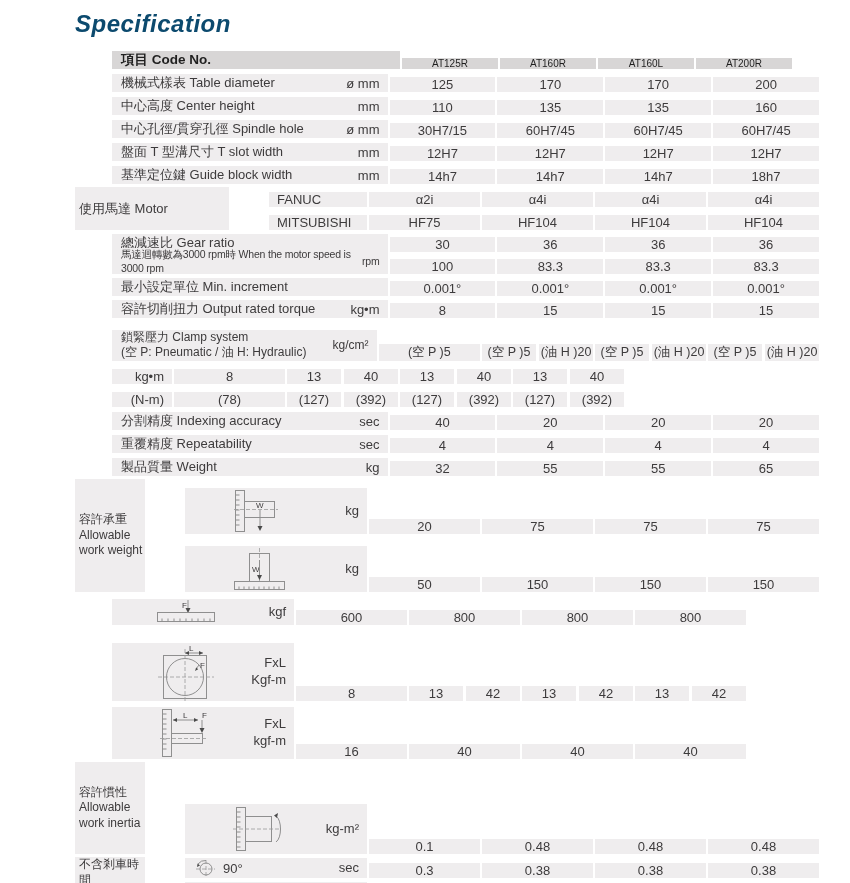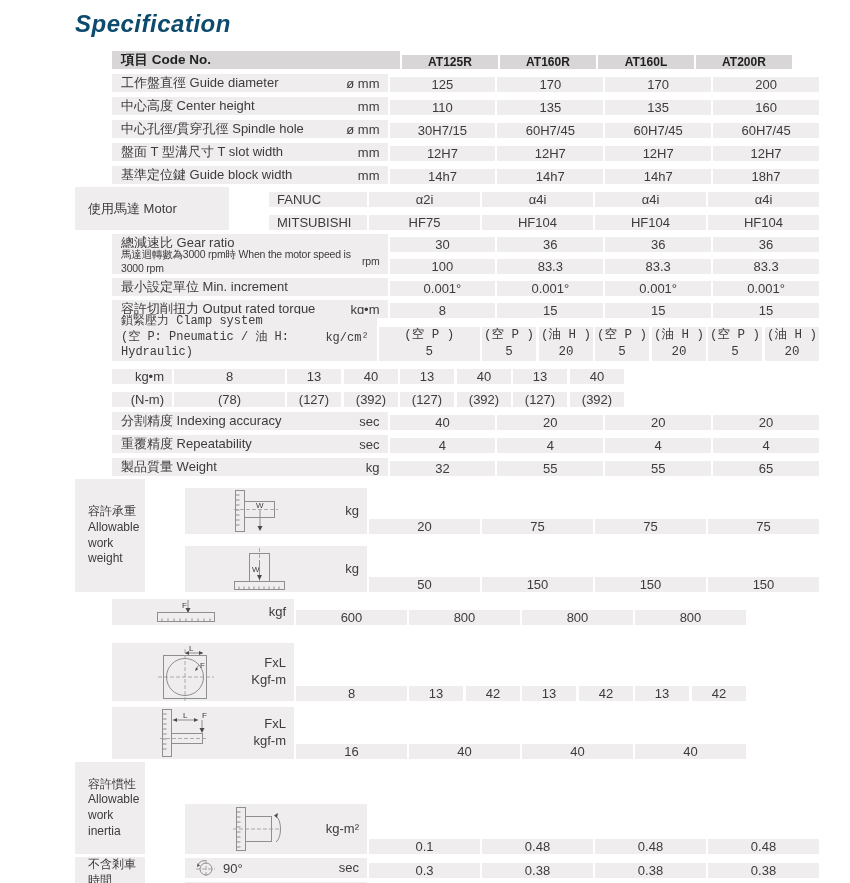--- a/index.html
+++ b/index.html
@@ -16,43 +16,43 @@
 
   .tbl { width: 744px; font-size: 13px; }
   .r, .r0 { display: flex; gap: 2px; align-items: flex-end; padding-left: 37px; }
   .r { margin-top: 3px; }
   .sec { display: flex; gap: 3px; margin-top: 3px; align-items: stretch; }
   .col { display: flex; flex-direction: column; gap: 3px; flex: 1; }
 
   .c { background: #efedee; display: flex; align-items: center; }
   .hrow .c { background: #d8d6d6; }
 
-  .h21 { height: 21px; } .h20 { height: 20px; } .h19 { height: 19px; } .h40 { height: 40px; font-family: Liberation Mono, monospace; }
+  .h21 { height: 21px; } .h20 { height: 20px; } .h19 { height: 19px; } .h40 { height: 40px; }
   .rh20 { height: 20px; } .rh55 { height: 55px; } .rh30 { height: 30px; }
   .rh73 { height: 73px; } .rh64 { height: 56px; margin-top: 36px; } .rh21 { height: 21px; }
 
   .c-label { width: 288px; justify-content: space-between; padding: 0 8px 0 9px; }
   .c-val { width: 111px; justify-content: center; }
   .half { width: 54px; justify-content: center; }
   .pairs { display: flex; gap: 3px; }
 
   .head-label { font-weight: bold; font-size: 13.5px; color: #1f1f1f; }
-  .model { width: 96px; justify-content: center; font-weight: bold; font-size: 12px; color: #1f1f1f; }
+  .model { width: 96px; justify-content: center; font-weight: normal; font-size: 10px; color: #1f1f1f; }
 
   .stack { display: flex; flex-direction: column; justify-content: center; line-height: 1.3; }
-  .stackcell { flex-direction: column; justify-content: center; line-height: 1.35; font-size: 12.5px; }
+  .stackcell { flex-direction: row; justify-content: center; line-height: 1.35; font-size: 12.5px; }
   .small12 { font-size: 12px; }
   .tiny { font-size: 10.5px; letter-spacing: -0.2px; }
 
   .c-diag { width: 182px; position: relative; justify-content: center; padding-right: 34px; }
   .c-diag.left { justify-content: flex-start; padding-left: 8px; }
   .abs-unit { position: absolute; right: 8px; top: 50%; transform: translateY(-50%); text-align: right; line-height: 1.3; }
   .angle { margin-left: 6px; }
 
-  .lab-left { padding-left: 13px; }
+  .lab-left { padding-left: 4px; }
   .unit-right { justify-content: flex-end; padding-right: 8px; }
   .brand { padding-left: 8px; width: 98px; }
 
   .bottom-bar { height: 3px; background: #565656; margin-top: 3px; }
 
   svg { display: block; }
   svg .ln { stroke: #8f8f8f; stroke-width: 1; fill: none; }
   svg .dsh { stroke: #9a9a9a; stroke-width: 0.8; fill: none; stroke-dasharray: 4 2; }
   svg .fillhead { fill: #4a4a4a; stroke: none; }
   svg text { font-size: 8px; fill: #3d3b3c; font-family: "Liberation Sans", sans-serif; }
@@ -74,21 +74,21 @@
           <span></span>
         </div>
       <div class="c model">AT125R</div>
       <div class="c model">AT160R</div>
       <div class="c model">AT160L</div>
       <div class="c model">AT200R</div>
     </div>
 
     <div class="r h20">
       <div class="c c-label">
-          <span>工作盤直徑 Guide diameter</span>
+          <span>機械式樣表 Table diameter</span>
           <span class="unit">ø mm</span>
         </div>
       <div class="c c-val">125</div>
       <div class="c c-val">170</div>
       <div class="c c-val">170</div>
       <div class="c c-val">200</div>
     </div>
 
     <div class="r h20">
       <div class="c c-label">

